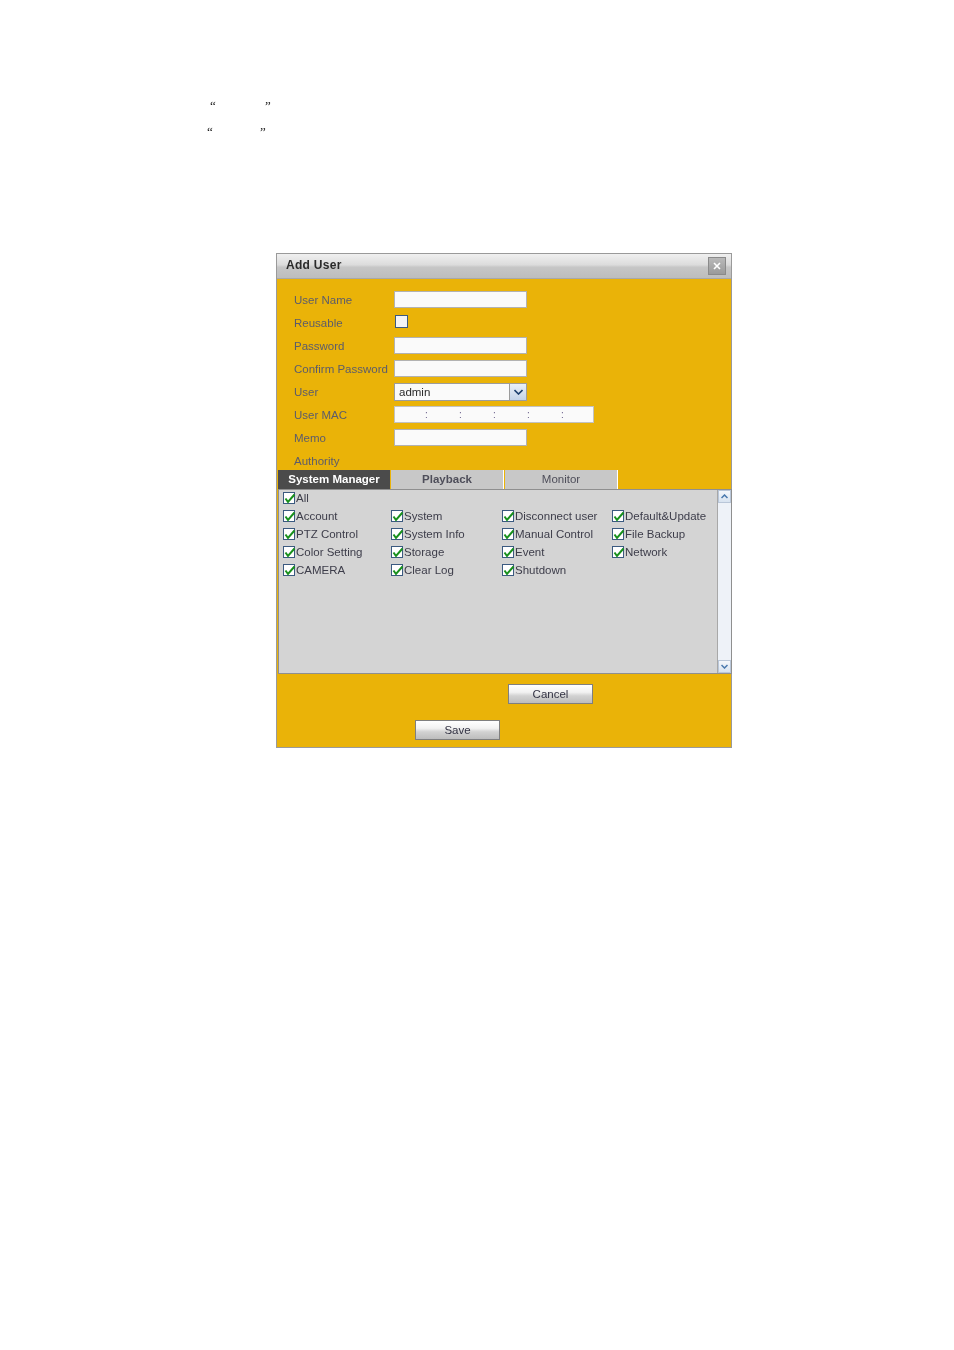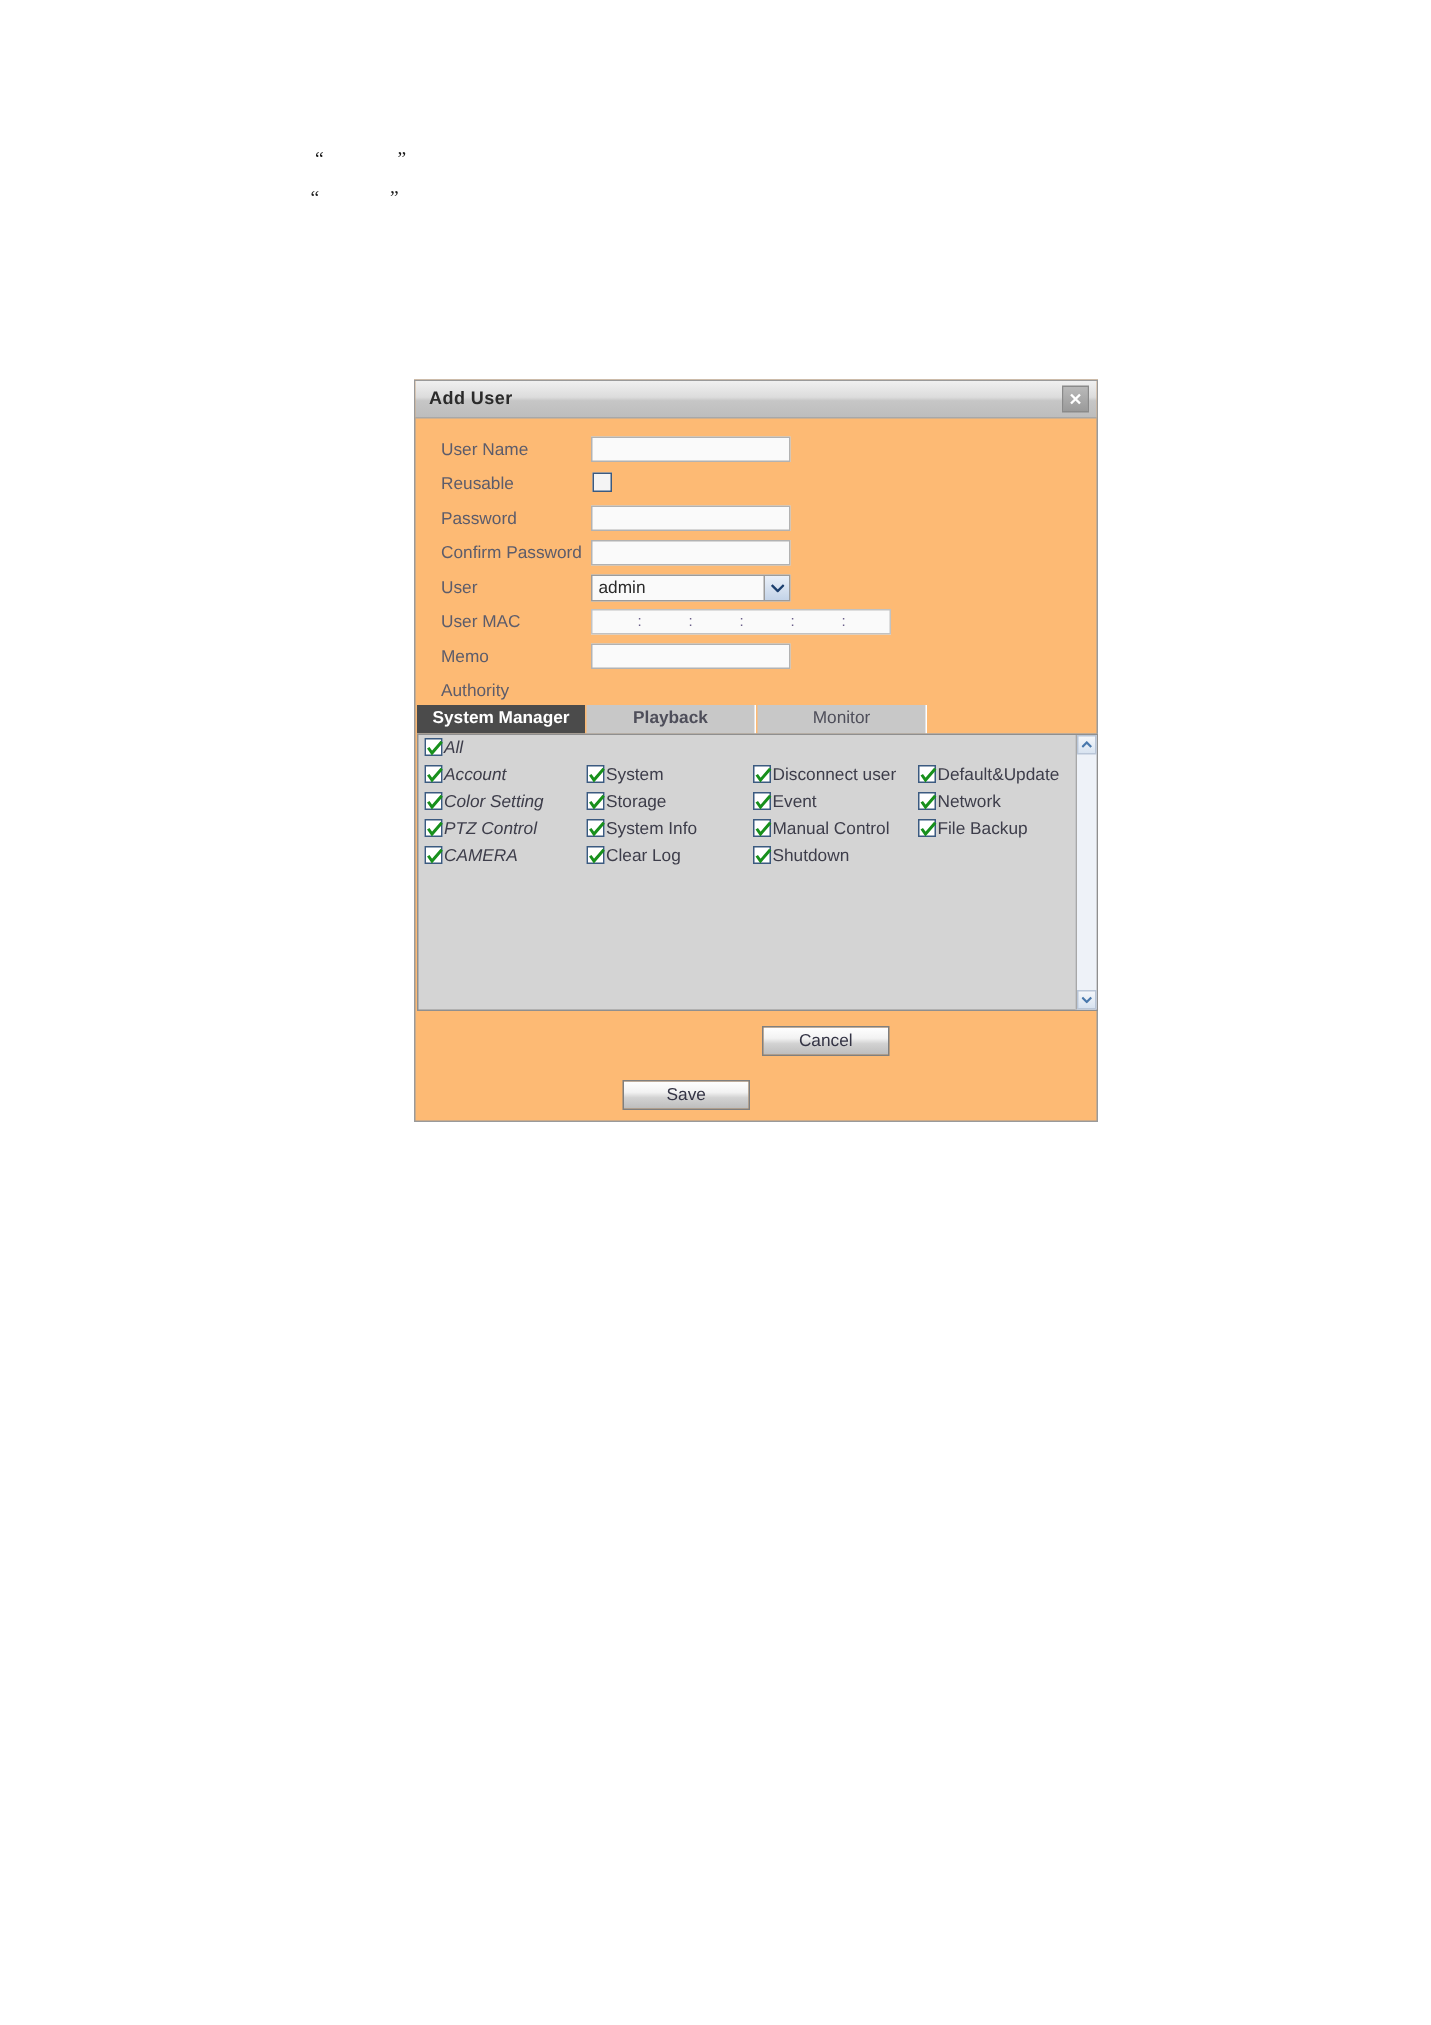--- a/index.html
+++ b/index.html
@@ -30,21 +30,21 @@
   .q3 { left: 207px; top: 124px; }
   .q4 { left: 260px; top: 124px; }
 
   
   .dialog {
     position: absolute;
     left: 276px;
     top: 253px;
     width: 456px;
     height: 495px;
-    background: #fdba74;
+    background: #eab308;
     border: 1px solid #9a9a9a;
     box-sizing: border-box;
   }
 
   .titlebar {
     position: relative;
     height: 25px;
     background: linear-gradient(to bottom, #f0f0f0 0%, #dcdcdc 45%, #c6c6c6 55%, #bdbdbd 100%);
     border-bottom: 1px solid #a8a8a8;
     box-sizing: border-box;
@@ -207,21 +207,21 @@
     padding: 2px 0 0 2px;
   }
   .perm-row { position: relative; height: 18px; }
   .perm-item {
     position: absolute;
     top: 0;
     font-size: 11.5px;
     color: #3d3d4a;
     white-space: nowrap;
   }
-  .perm-col-0 { left: 2px; font-style: italic; }
+  .perm-col-0 { left: 2px; }
   .perm-col-1 { left: 110px; }
   .perm-col-2 { left: 221px; }
   .perm-col-3 { left: 331px; }
   .chk {
     display: inline-block;
     width: 12px;
     height: 12px;
     background: #ffffff;
     border: 1px solid #3b5a80;
     box-sizing: border-box;
@@ -407,73 +407,73 @@
           </span><span class="perm-label">Default&amp;Update</span>
         </span>
       </div>
 
       <div class="perm-row">
         <span class="perm-item perm-col-0">
           <span class="chk">
             <svg width="12" height="12" viewBox="0 0 12 12">
                 <path d="M1.5,5.5 L4,9 L10.5,1.5" stroke="#18901c" stroke-width="2" fill="none"></path>
               </svg>
-          </span><span class="perm-label">Color Setting</span>
+          </span><span class="perm-label">PTZ Control</span>
         </span>
         <span class="perm-item perm-col-1">
           <span class="chk">
             <svg width="12" height="12" viewBox="0 0 12 12">
                 <path d="M1.5,5.5 L4,9 L10.5,1.5" stroke="#18901c" stroke-width="2" fill="none"></path>
               </svg>
-          </span><span class="perm-label">Storage</span>
+          </span><span class="perm-label">System Info</span>
         </span>
         <span class="perm-item perm-col-2">
           <span class="chk">
             <svg width="12" height="12" viewBox="0 0 12 12">
                 <path d="M1.5,5.5 L4,9 L10.5,1.5" stroke="#18901c" stroke-width="2" fill="none"></path>
               </svg>
-          </span><span class="perm-label">Event</span>
+          </span><span class="perm-label">Manual Control</span>
         </span>
         <span class="perm-item perm-col-3">
           <span class="chk">
             <svg width="12" height="12" viewBox="0 0 12 12">
                 <path d="M1.5,5.5 L4,9 L10.5,1.5" stroke="#18901c" stroke-width="2" fill="none"></path>
               </svg>
-          </span><span class="perm-label">Network</span>
+          </span><span class="perm-label">File Backup</span>
         </span>
       </div>
 
       <div class="perm-row">
         <span class="perm-item perm-col-0">
           <span class="chk">
             <svg width="12" height="12" viewBox="0 0 12 12">
                 <path d="M1.5,5.5 L4,9 L10.5,1.5" stroke="#18901c" stroke-width="2" fill="none"></path>
               </svg>
-          </span><span class="perm-label">PTZ Control</span>
+          </span><span class="perm-label">Color Setting</span>
         </span>
         <span class="perm-item perm-col-1">
           <span class="chk">
             <svg width="12" height="12" viewBox="0 0 12 12">
                 <path d="M1.5,5.5 L4,9 L10.5,1.5" stroke="#18901c" stroke-width="2" fill="none"></path>
               </svg>
-          </span><span class="perm-label">System Info</span>
+          </span><span class="perm-label">Storage</span>
         </span>
         <span class="perm-item perm-col-2">
           <span class="chk">
             <svg width="12" height="12" viewBox="0 0 12 12">
                 <path d="M1.5,5.5 L4,9 L10.5,1.5" stroke="#18901c" stroke-width="2" fill="none"></path>
               </svg>
-          </span><span class="perm-label">Manual Control</span>
+          </span><span class="perm-label">Event</span>
         </span>
         <span class="perm-item perm-col-3">
           <span class="chk">
             <svg width="12" height="12" viewBox="0 0 12 12">
                 <path d="M1.5,5.5 L4,9 L10.5,1.5" stroke="#18901c" stroke-width="2" fill="none"></path>
               </svg>
-          </span><span class="perm-label">File Backup</span>
+          </span><span class="perm-label">Network</span>
         </span>
       </div>
 
       <div class="perm-row">
         <span class="perm-item perm-col-0">
           <span class="chk">
             <svg width="12" height="12" viewBox="0 0 12 12">
                 <path d="M1.5,5.5 L4,9 L10.5,1.5" stroke="#18901c" stroke-width="2" fill="none"></path>
               </svg>
           </span><span class="perm-label">CAMERA</span>

